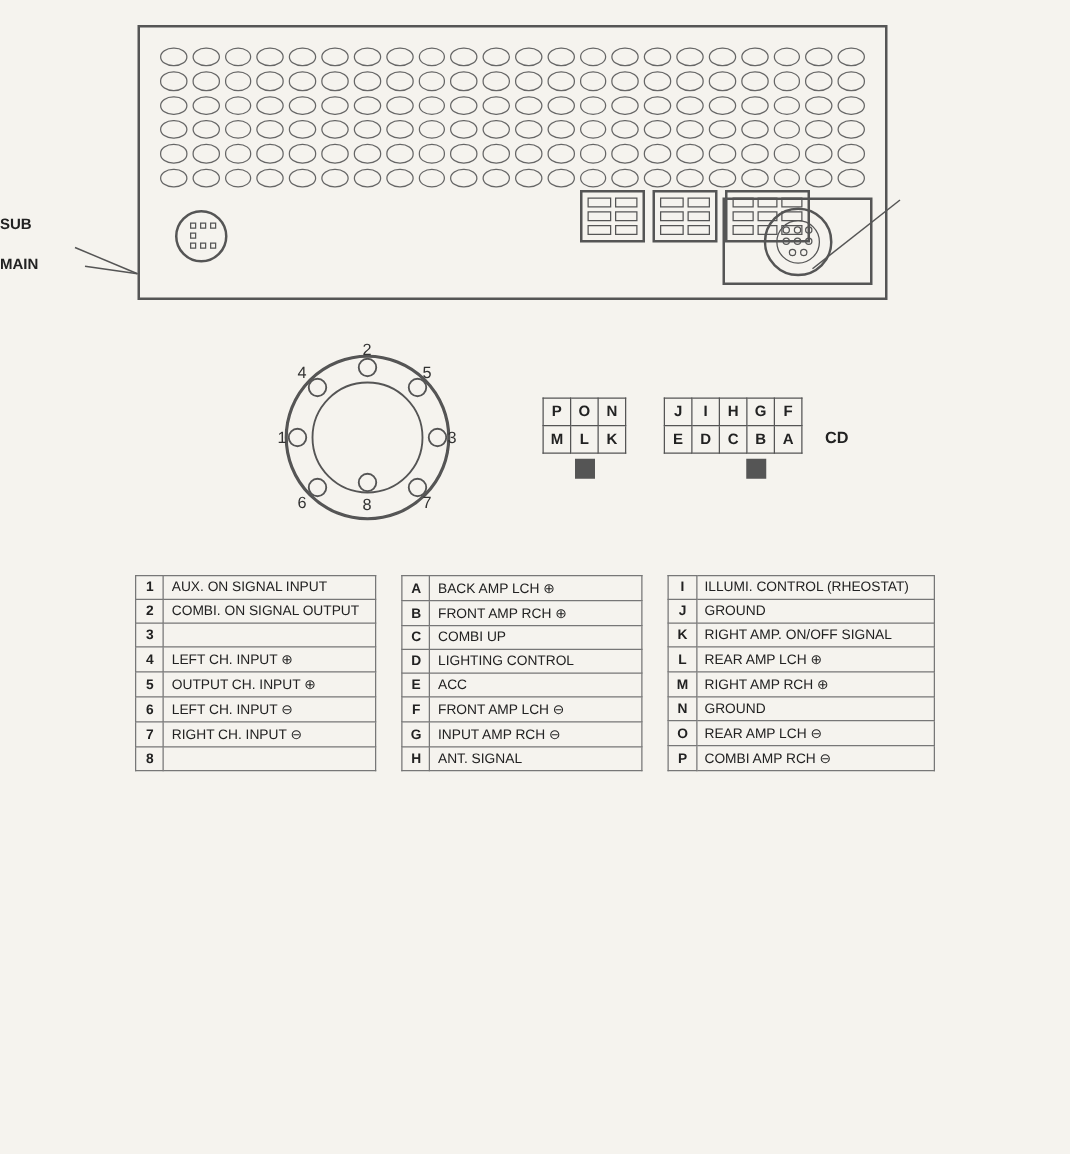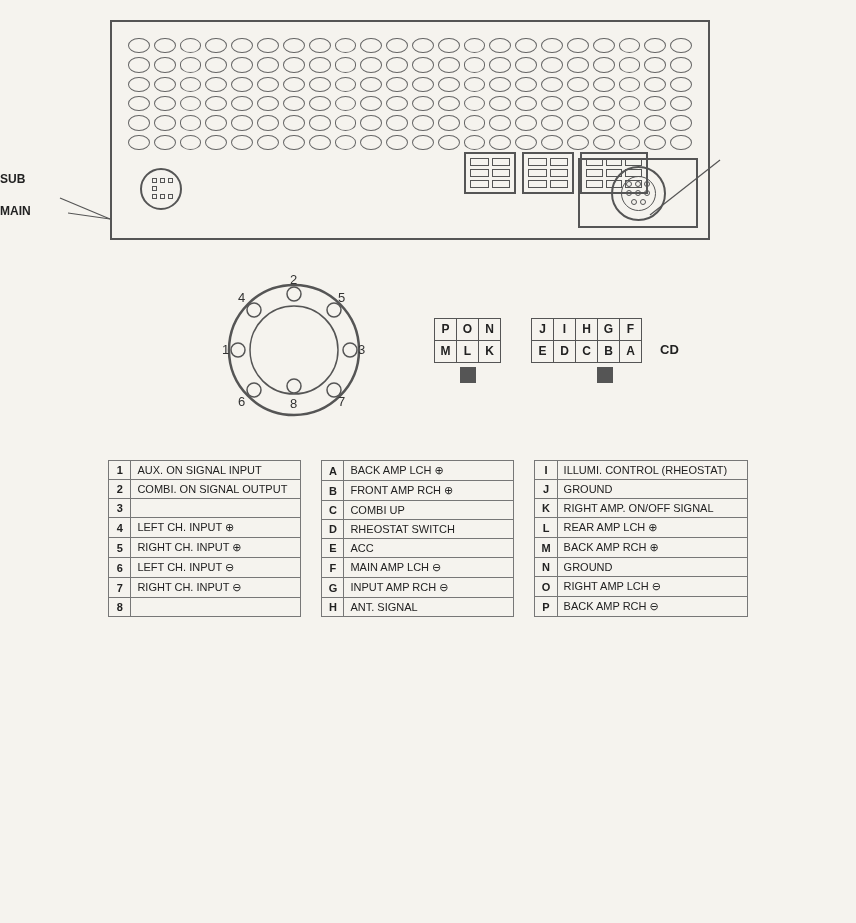--- a/index.html
+++ b/index.html
@@ -561,21 +561,21 @@
           <tr>
             <td>3</td>
             <td class="label-cell"></td>
           </tr>
           <tr>
             <td>4</td>
             <td class="label-cell">LEFT CH. INPUT ⊕</td>
           </tr>
           <tr>
             <td>5</td>
-            <td class="label-cell">RIGHT CH. INPUT ⊕</td>
+            <td class="label-cell">OUTPUT CH. INPUT ⊕</td>
           </tr>
           <tr>
             <td>6</td>
             <td class="label-cell">LEFT CH. INPUT ⊖</td>
           </tr>
           <tr>
             <td>7</td>
             <td class="label-cell">RIGHT CH. INPUT ⊖</td>
           </tr>
           <tr>
@@ -596,29 +596,29 @@
           <tr>
             <td>B</td>
             <td class="label-cell">FRONT AMP RCH ⊕</td>
           </tr>
           <tr>
             <td>C</td>
             <td class="label-cell">COMBI UP</td>
           </tr>
           <tr>
             <td>D</td>
-            <td class="label-cell">RHEOSTAT SWITCH</td>
+            <td class="label-cell">LIGHTING CONTROL</td>
           </tr>
           <tr>
             <td>E</td>
             <td class="label-cell">ACC</td>
           </tr>
           <tr>
             <td>F</td>
-            <td class="label-cell">MAIN AMP LCH ⊖</td>
+            <td class="label-cell">FRONT AMP LCH ⊖</td>
           </tr>
           <tr>
             <td>G</td>
             <td class="label-cell">INPUT AMP RCH ⊖</td>
           </tr>
           <tr>
             <td>H</td>
             <td class="label-cell">ANT. SIGNAL</td>
           </tr>
         </tbody>
@@ -639,31 +639,31 @@
           <tr>
             <td>K</td>
             <td class="label-cell-wide">RIGHT AMP. ON/OFF SIGNAL</td>
           </tr>
           <tr>
             <td>L</td>
             <td class="label-cell-wide">REAR AMP LCH ⊕</td>
           </tr>
           <tr>
             <td>M</td>
-            <td class="label-cell-wide">BACK AMP RCH ⊕</td>
+            <td class="label-cell-wide">RIGHT AMP RCH ⊕</td>
           </tr>
           <tr>
             <td>N</td>
             <td class="label-cell-wide">GROUND</td>
           </tr>
           <tr>
             <td>O</td>
-            <td class="label-cell-wide">RIGHT AMP LCH ⊖</td>
+            <td class="label-cell-wide">REAR AMP LCH ⊖</td>
           </tr>
           <tr>
             <td>P</td>
-            <td class="label-cell-wide">BACK AMP RCH ⊖</td>
+            <td class="label-cell-wide">COMBI AMP RCH ⊖</td>
           </tr>
         </tbody>
     </table>
 
   </div>
 </div>
 
 </body></html>

